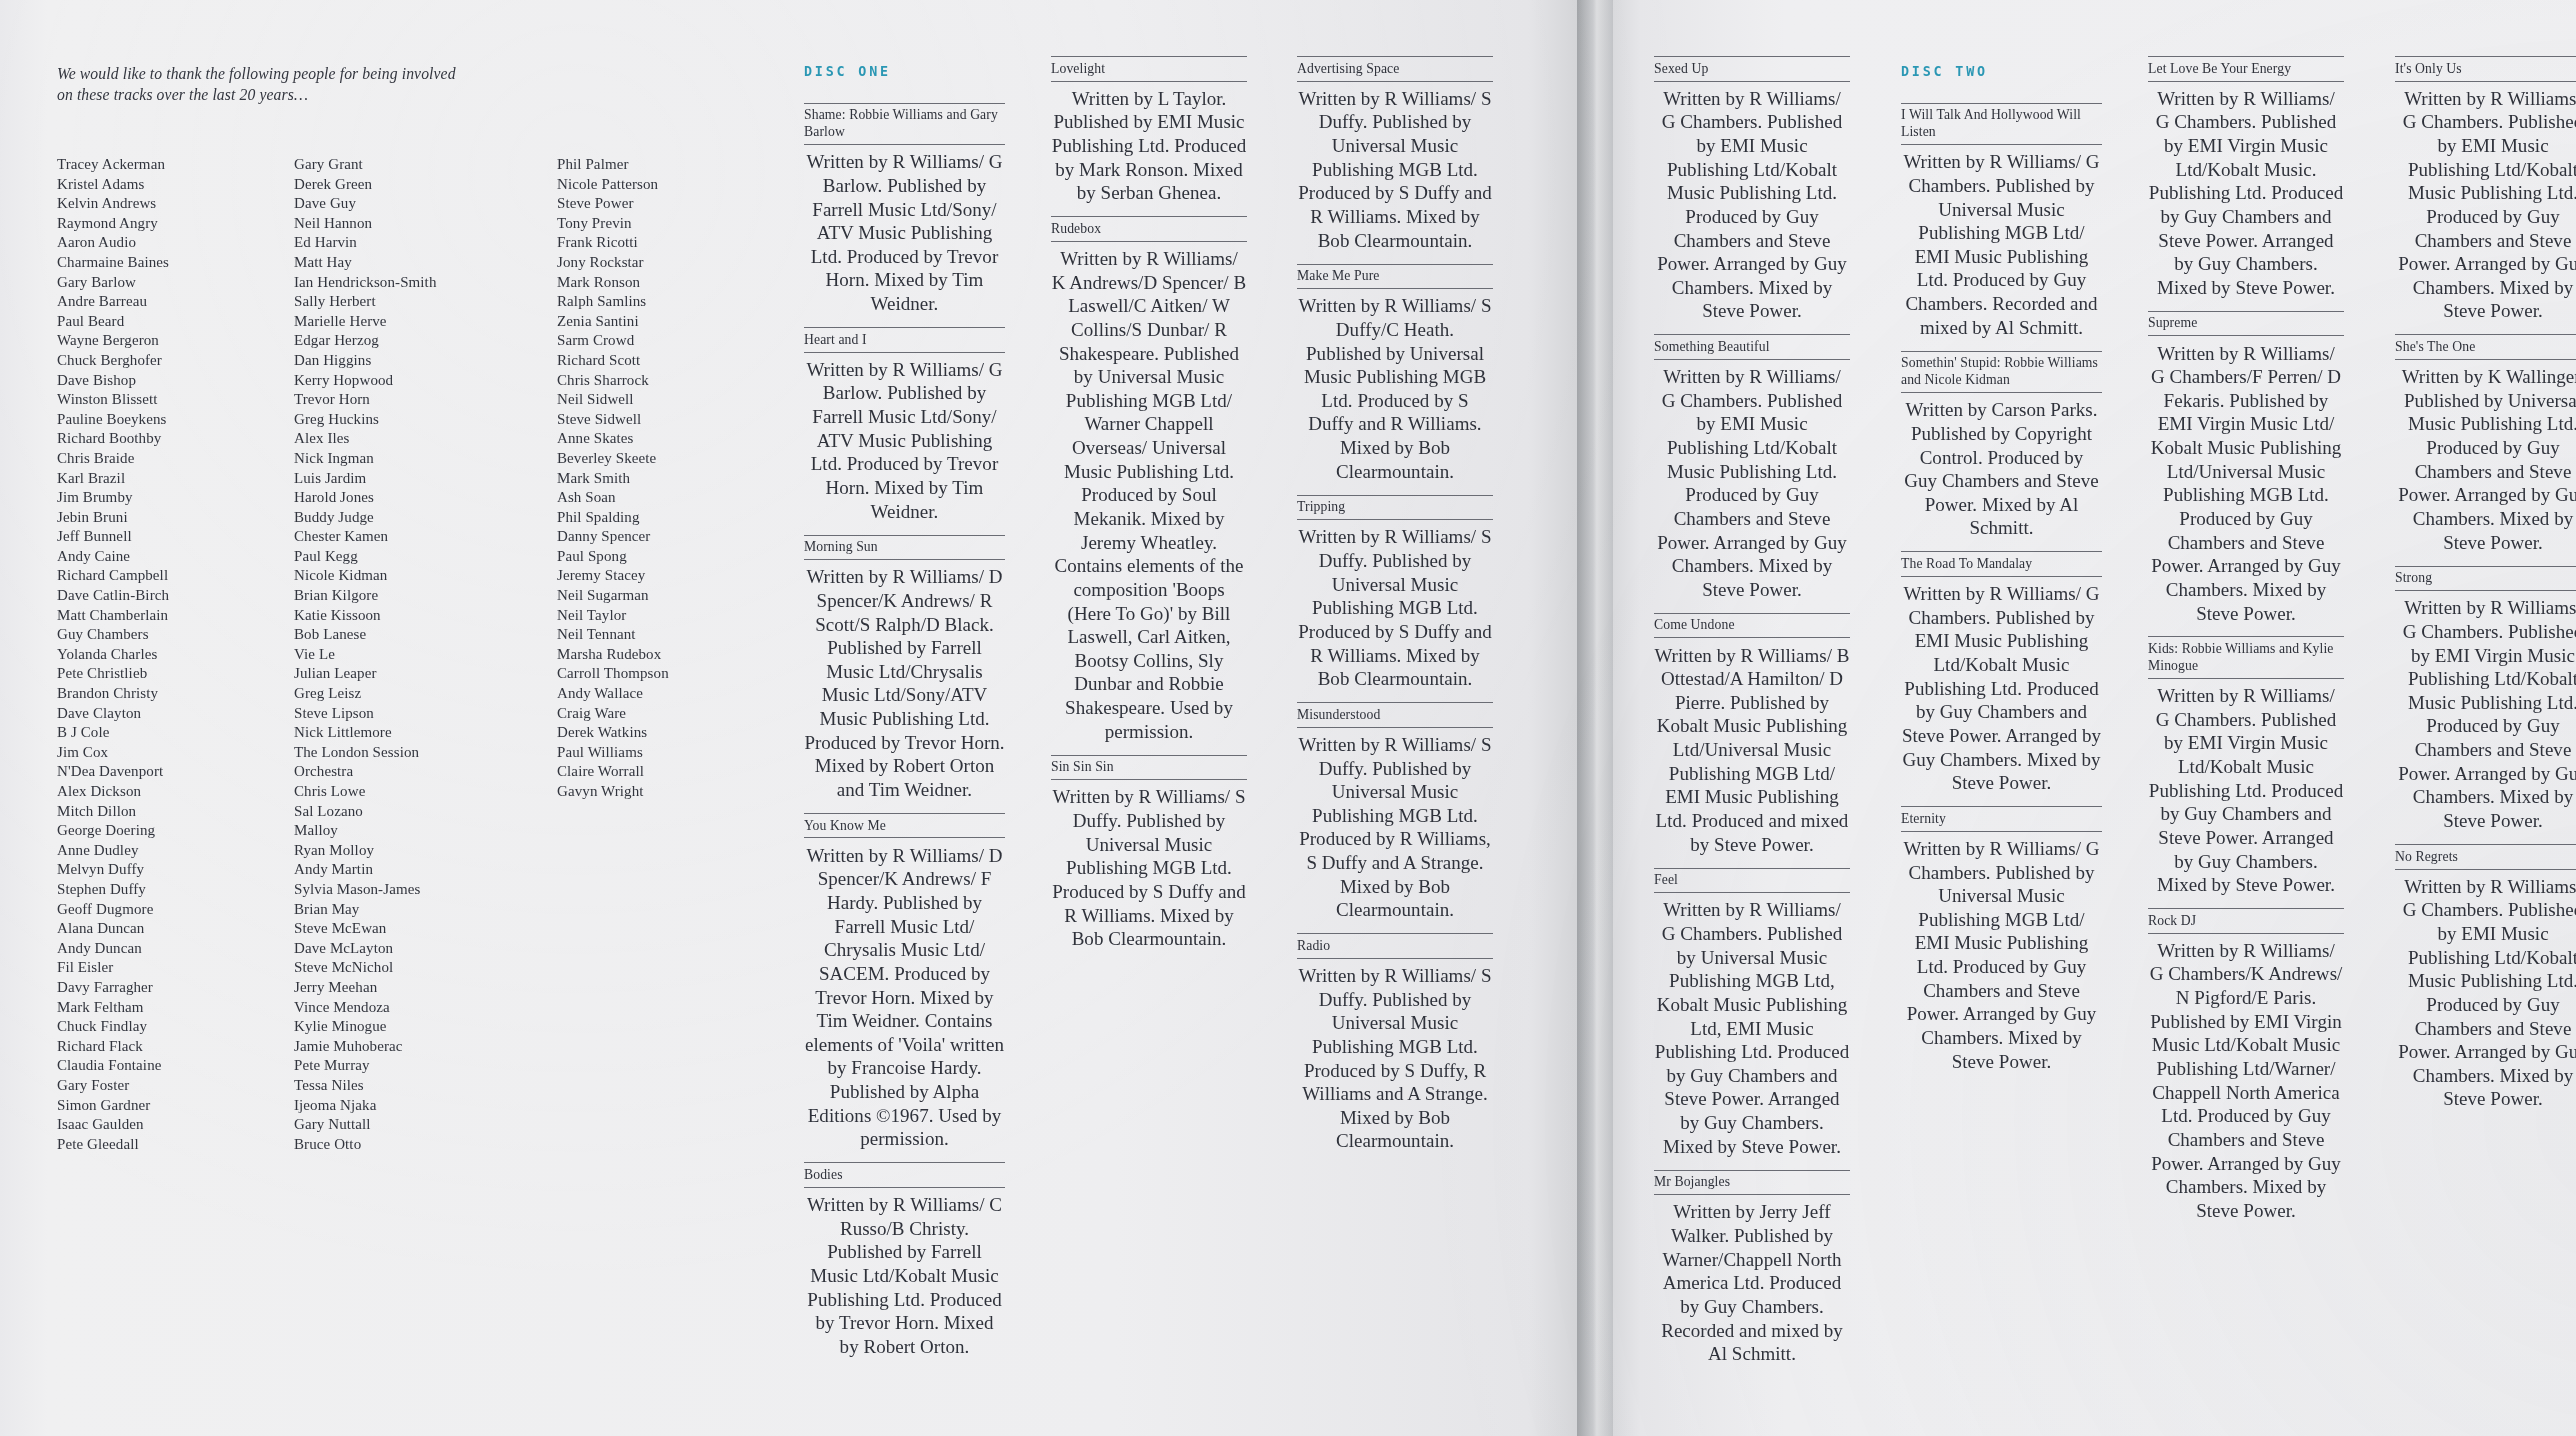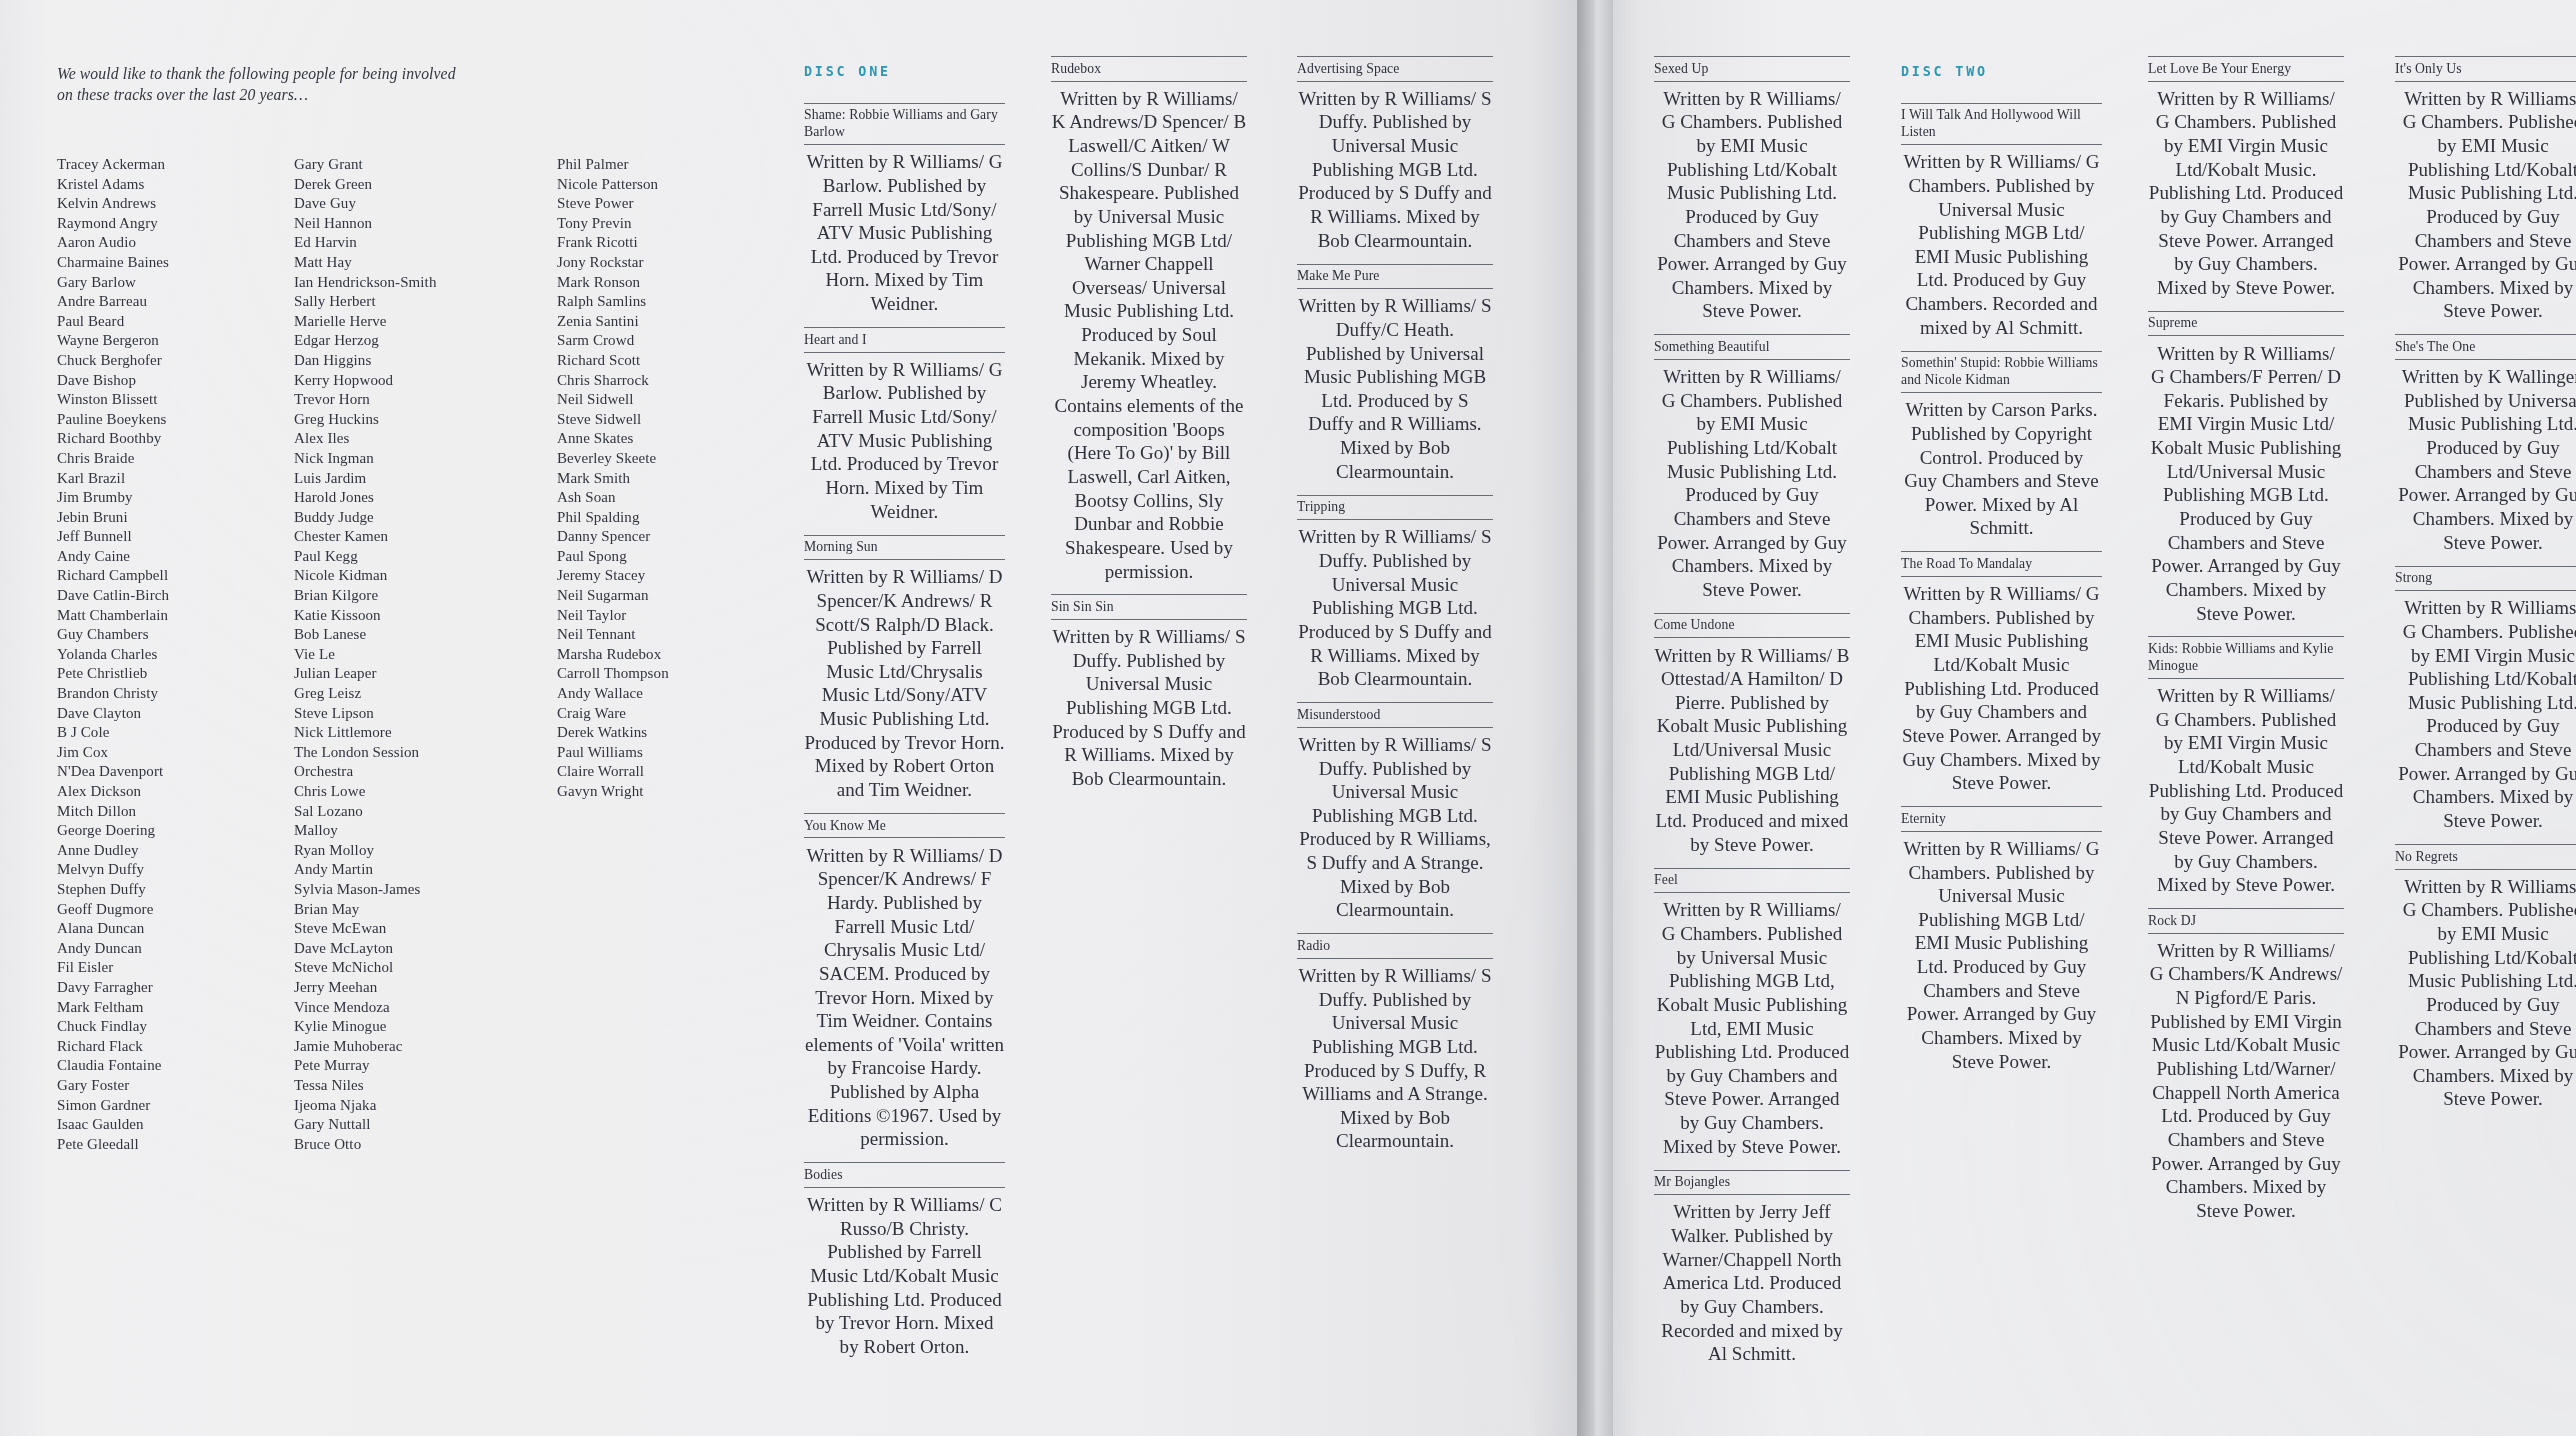--- a/index.html
+++ b/index.html
@@ -257,20 +257,24 @@
           <div class="ttl">You Know Me</div>
           <div class="body">Written by R Williams/ D Spencer/K Andrews/ F Hardy. Published by Farrell Music Ltd/ Chrysalis Music Ltd/ SACEM. Produced by Trevor Horn. Mixed by Tim Weidner. Contains elements of 'Voila' written by Francoise Hardy. Published by Alpha Editions ©1967. Used by permission.</div>
         </div>
         <div class="track">
           <div class="ttl">Bodies</div>
           <div class="body">Written by R Williams/ C Russo/B Christy. Published by Farrell Music Ltd/Kobalt Music Publishing Ltd. Produced by Trevor Horn. Mixed by Robert Orton.</div>
         </div>
       </div>
     <div class="creditcol" style="left:1051px;top:56px;width:196px;">
         <div class="track">
+          <div class="ttl">Lovelight</div>
+          <div class="body">Written by L Taylor. Published by EMI Music Publishing Ltd. Produced by Mark Ronson. Mixed by Serban Ghenea.</div>
+        </div>
+        <div class="track">
           <div class="ttl">Rudebox</div>
           <div class="body">Written by R Williams/ K Andrews/D Spencer/ B Laswell/C Aitken/ W Collins/S Dunbar/ R Shakespeare. Published by Universal Music Publishing MGB Ltd/ Warner Chappell Overseas/ Universal Music Publishing Ltd. Produced by Soul Mekanik. Mixed by Jeremy Wheatley. Contains elements of the composition 'Boops (Here To Go)' by Bill Laswell, Carl Aitken, Bootsy Collins, Sly Dunbar and Robbie Shakespeare. Used by permission.</div>
         </div>
         <div class="track">
           <div class="ttl">Sin Sin Sin</div>
           <div class="body">Written by R Williams/ S Duffy. Published by Universal Music Publishing MGB Ltd. Produced by S Duffy and R Williams. Mixed by Bob Clearmountain.</div>
         </div>
       </div>
     <div class="creditcol" style="left:1297px;top:56px;width:196px;">
         <div class="track">

